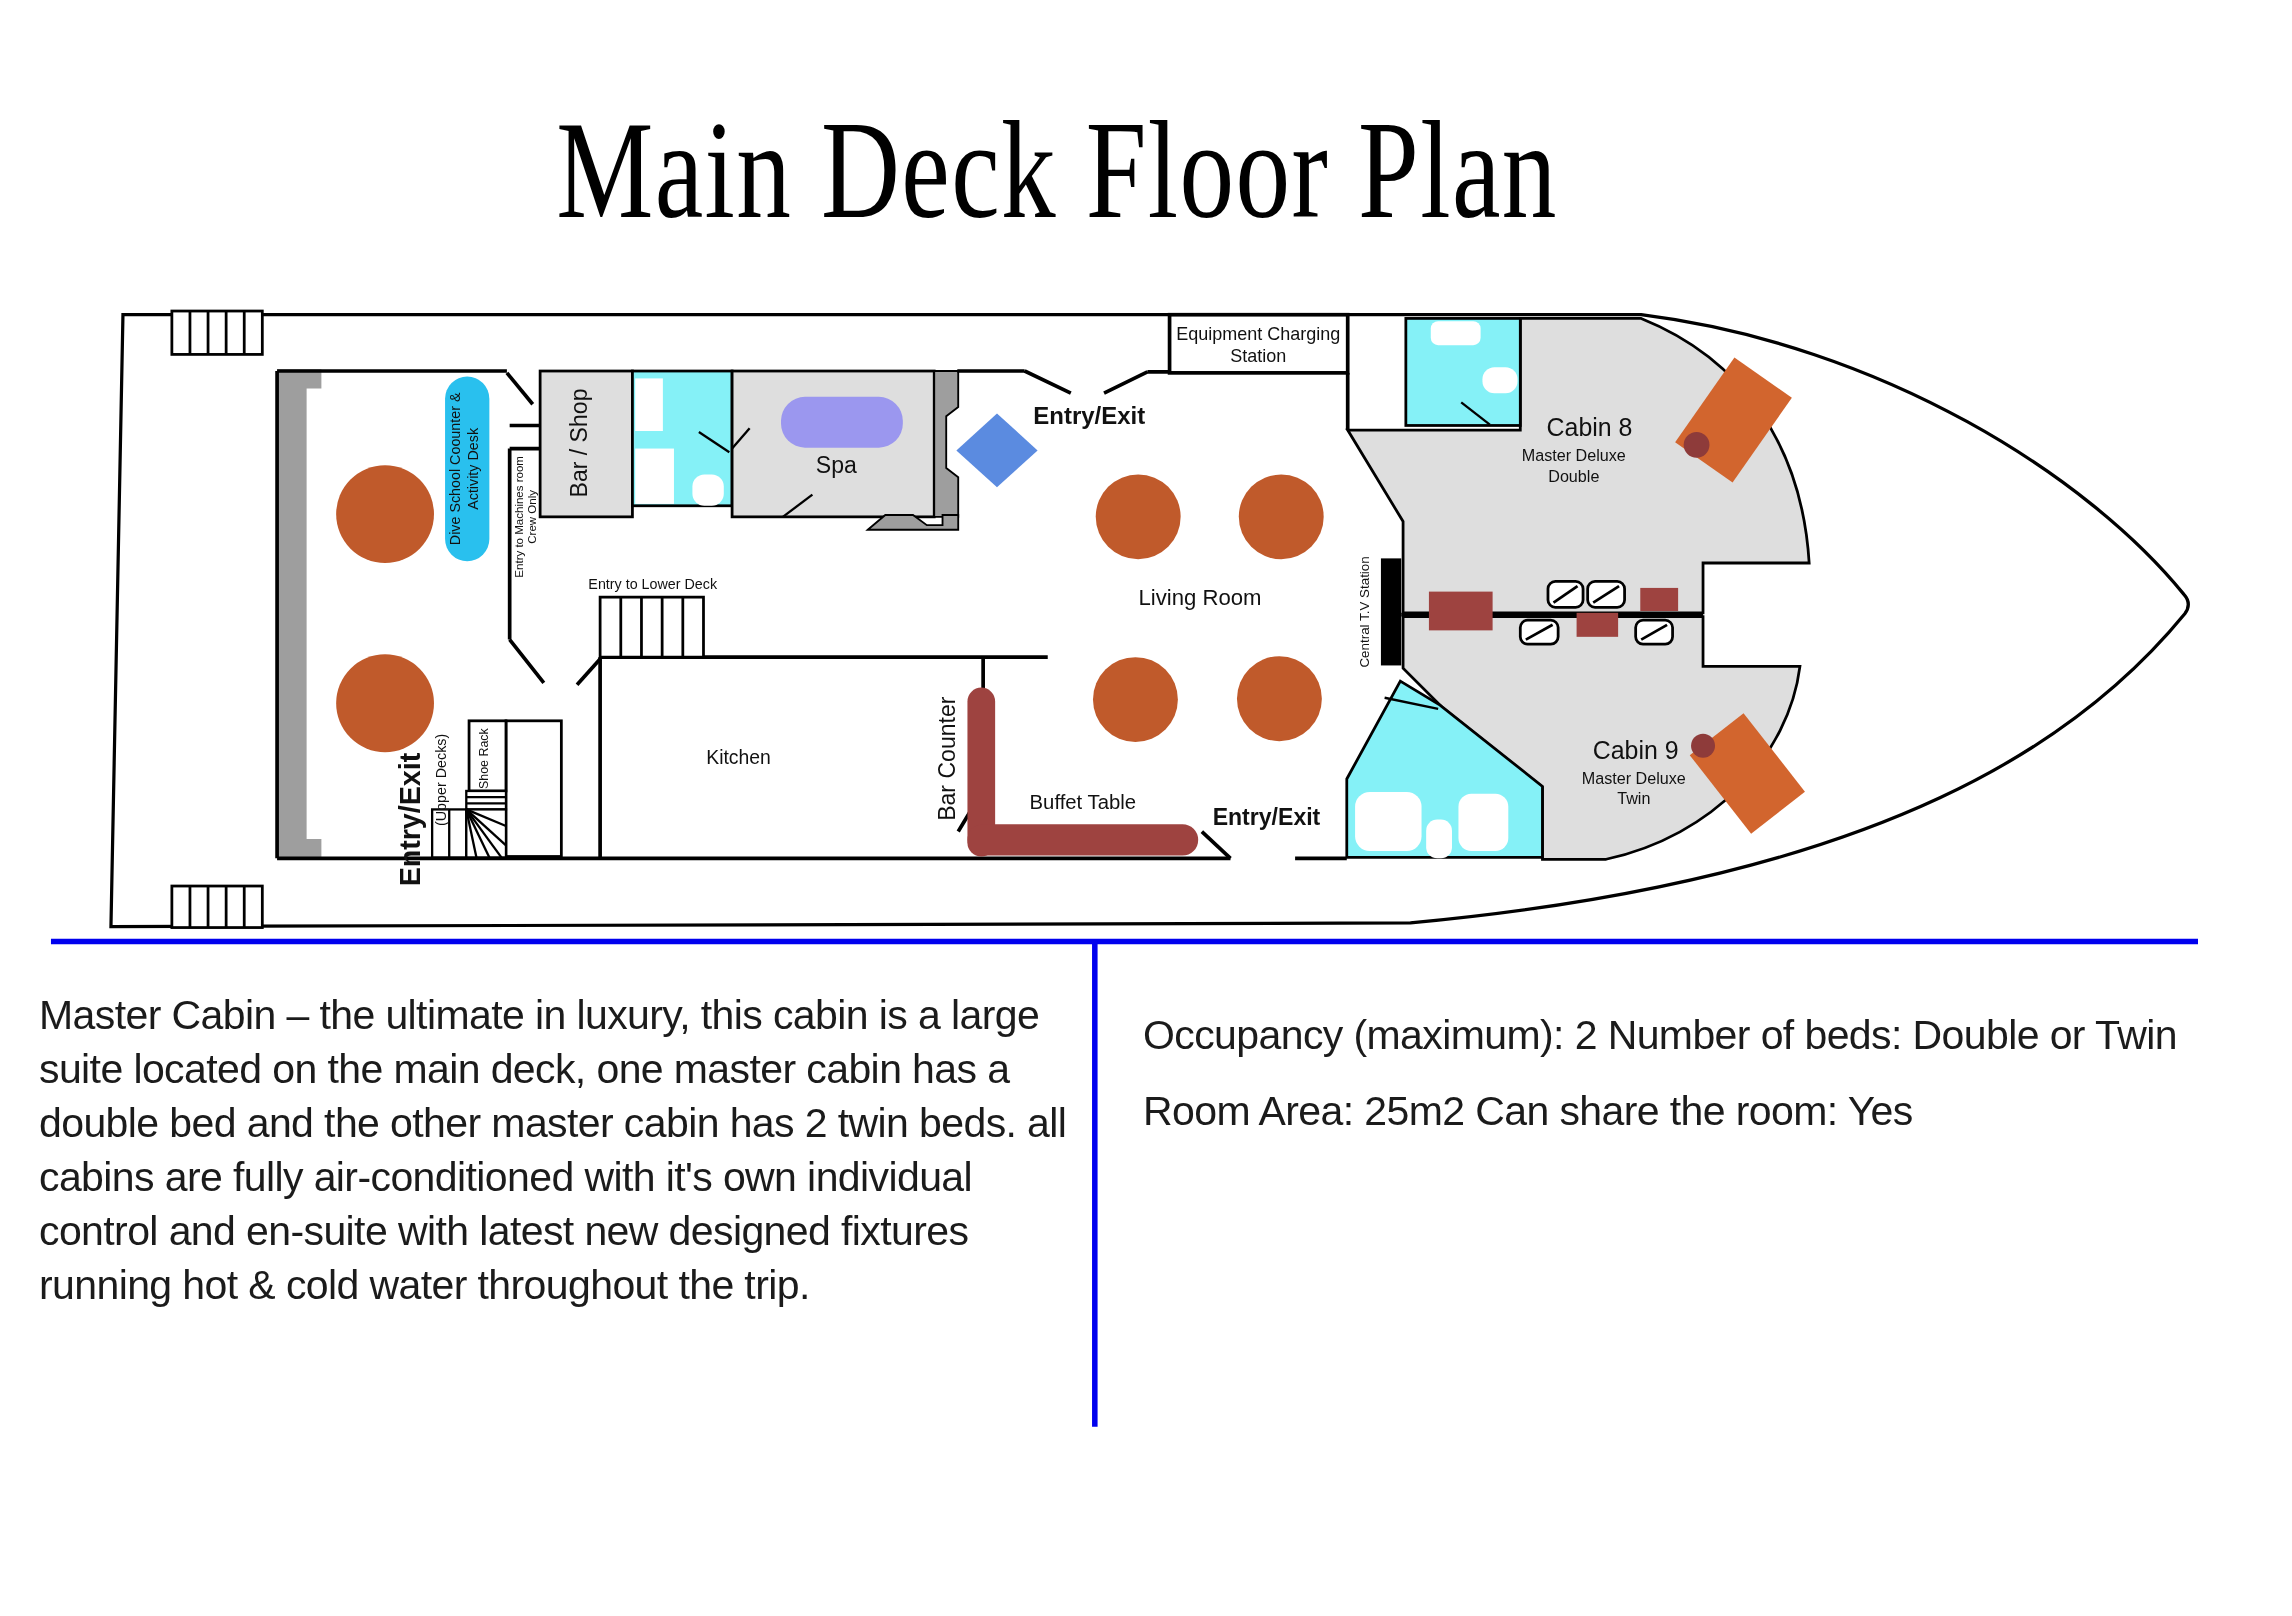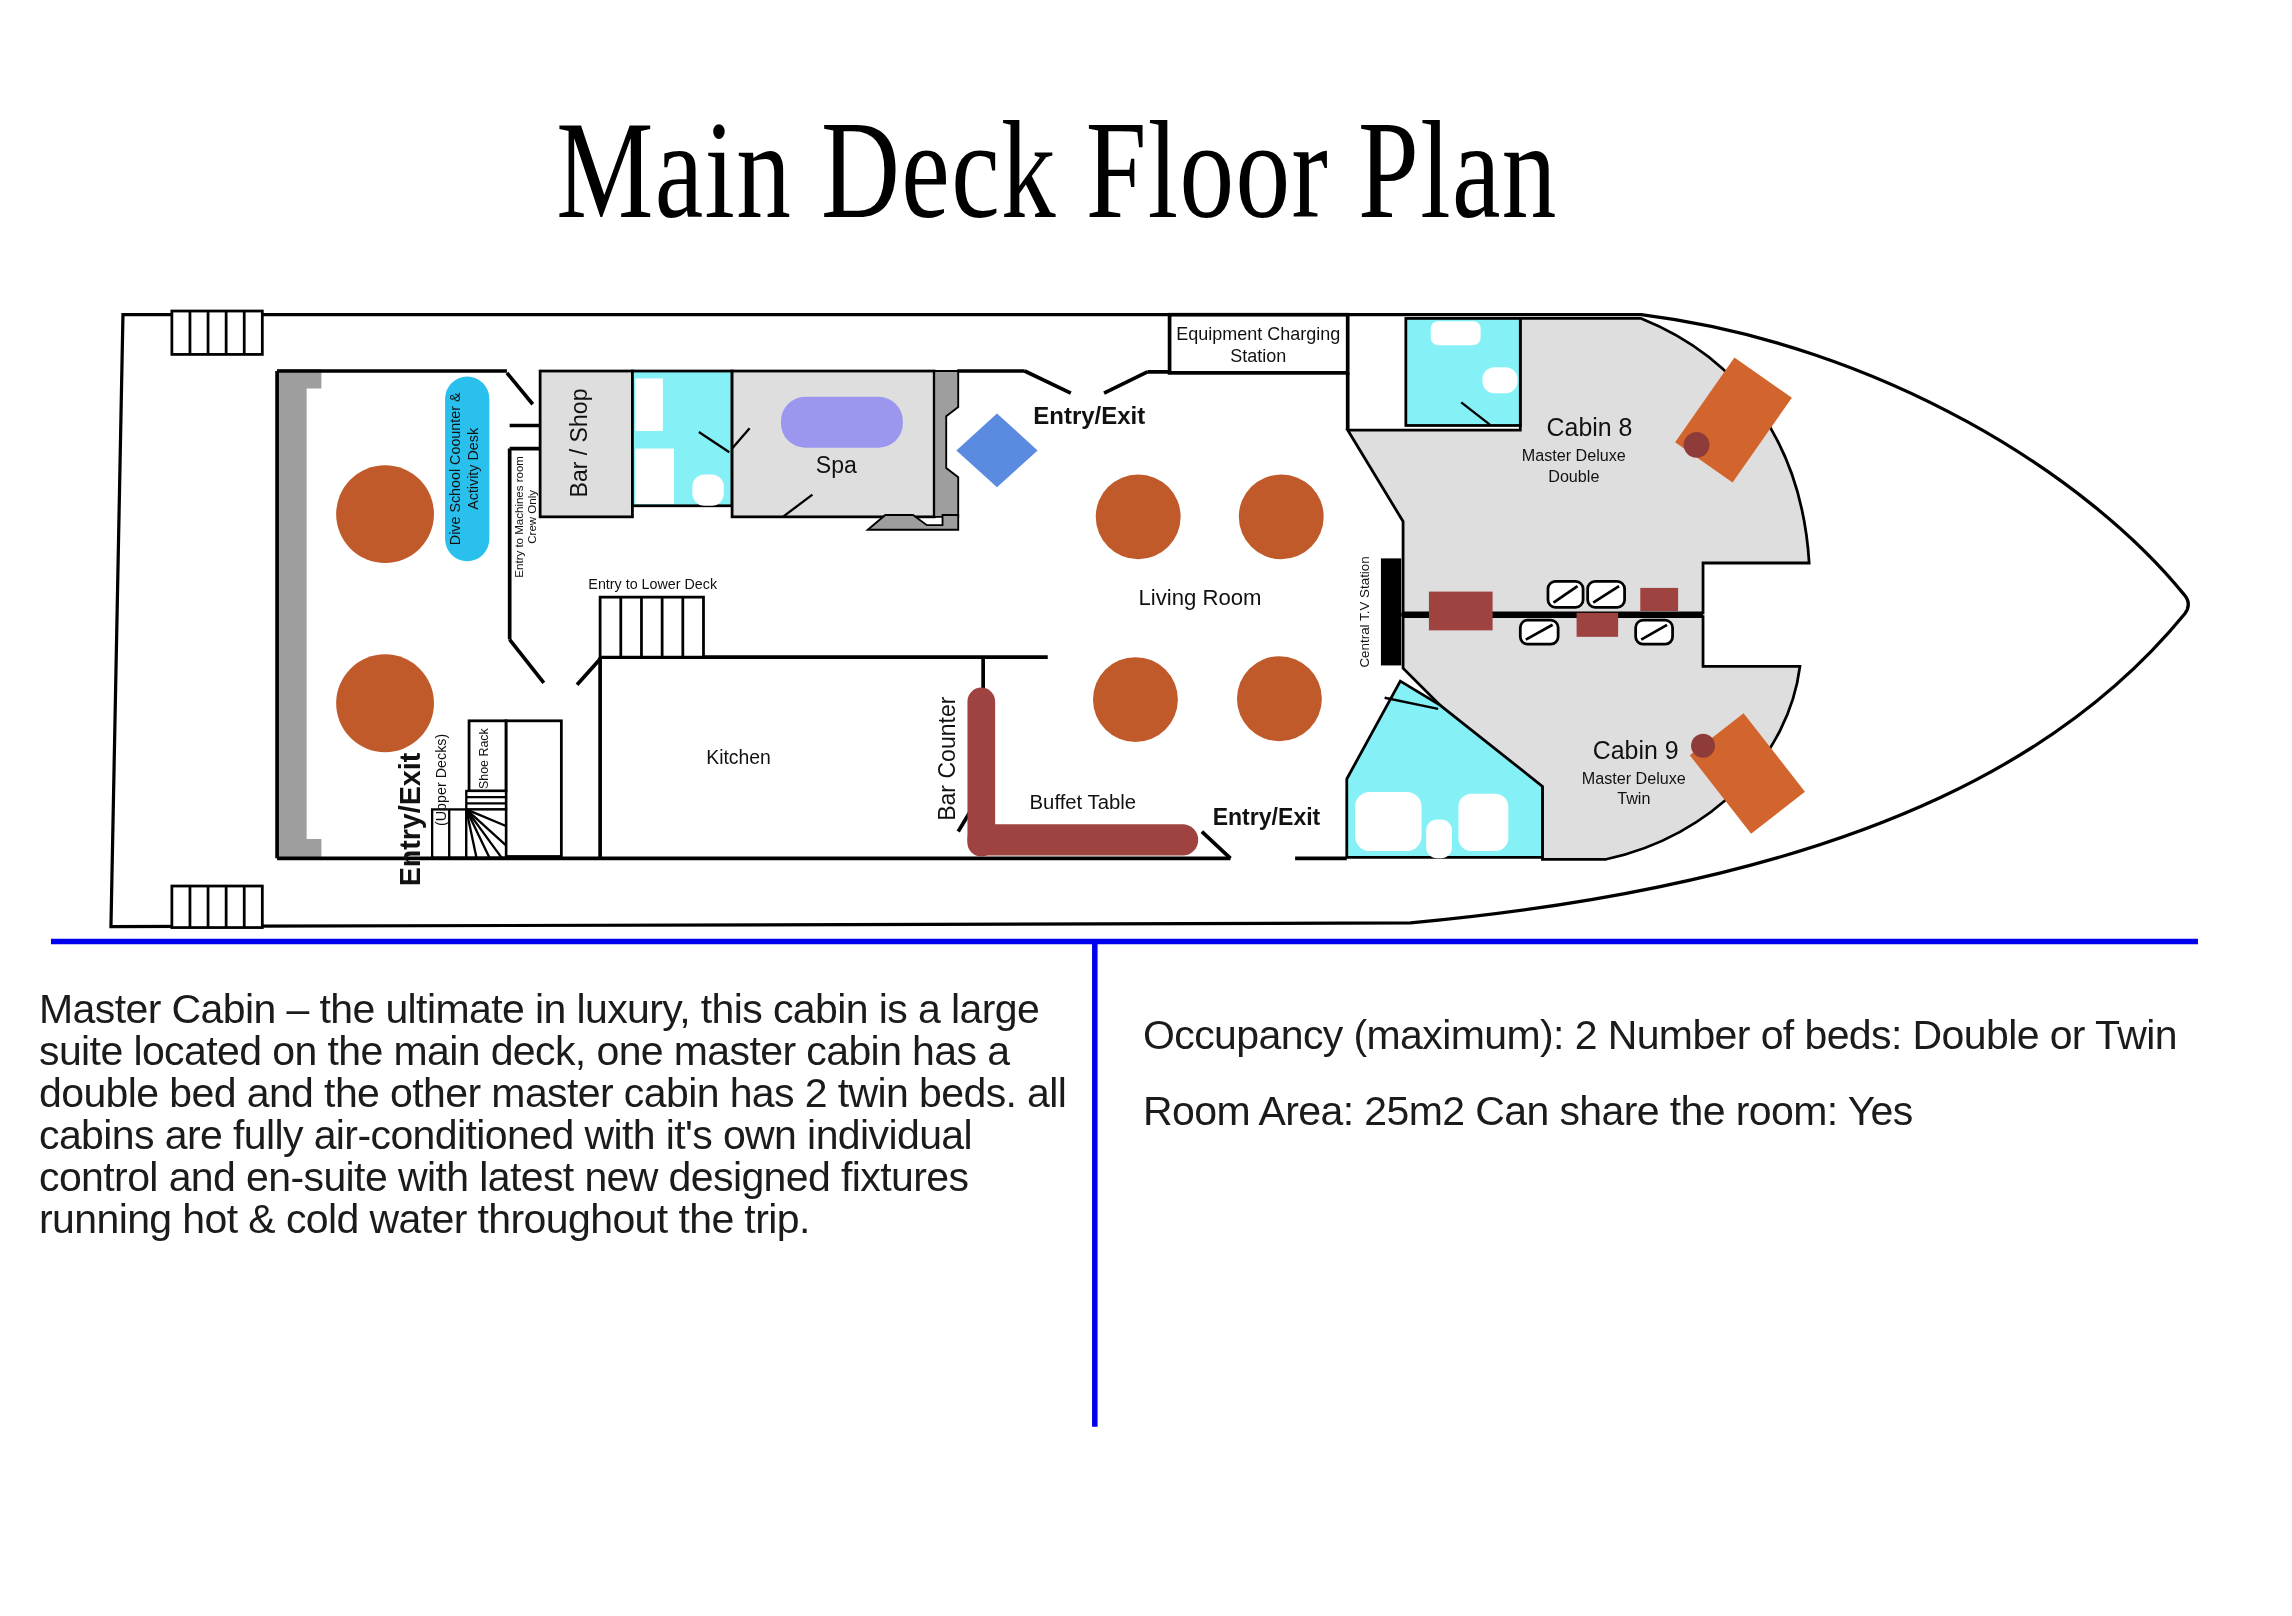--- a/index.html
+++ b/index.html
@@ -3,21 +3,21 @@
 <meta charset="utf-8">
 <style>
   html,body{margin:0;padding:0;background:#fff;}
   .page{position:relative;width:2198px;height:1617px;background:#fff;overflow:hidden;
         font-family:"Liberation Sans",sans-serif;}
   .title{position:absolute;left:397px;top:89px;width:1320px;margin:0;text-align:center;
          font-family:"Liberation Serif",serif;font-weight:400;font-size:140px;color:#000;
          transform:scaleX(0.78);transform-origin:50% 50%;white-space:nowrap;letter-spacing:1.8px;}
   svg.plan{position:absolute;left:0;top:0;width:2293px;height:1617px;}
   svg text{font-family:"Liberation Sans",sans-serif;fill:#111;}
-  .desc-left{position:absolute;left:39px;top:988px;width:1061px;font-size:41px;line-height:42px;
+  .desc-left{position:absolute;left:39px;top:988px;width:1061px;font-size:41px;line-height:54px;
              letter-spacing:-0.6px;color:#1b1b1b;}
   .desc-right{position:absolute;left:1143px;top:997px;width:1084px;font-size:41px;line-height:76px;
               letter-spacing:-0.6px;color:#1b1b1b;}
 </style>
 </head>
 <body>
 
 <div class="page">
 
   <h1 class="title">Main Deck Floor Plan</h1>

